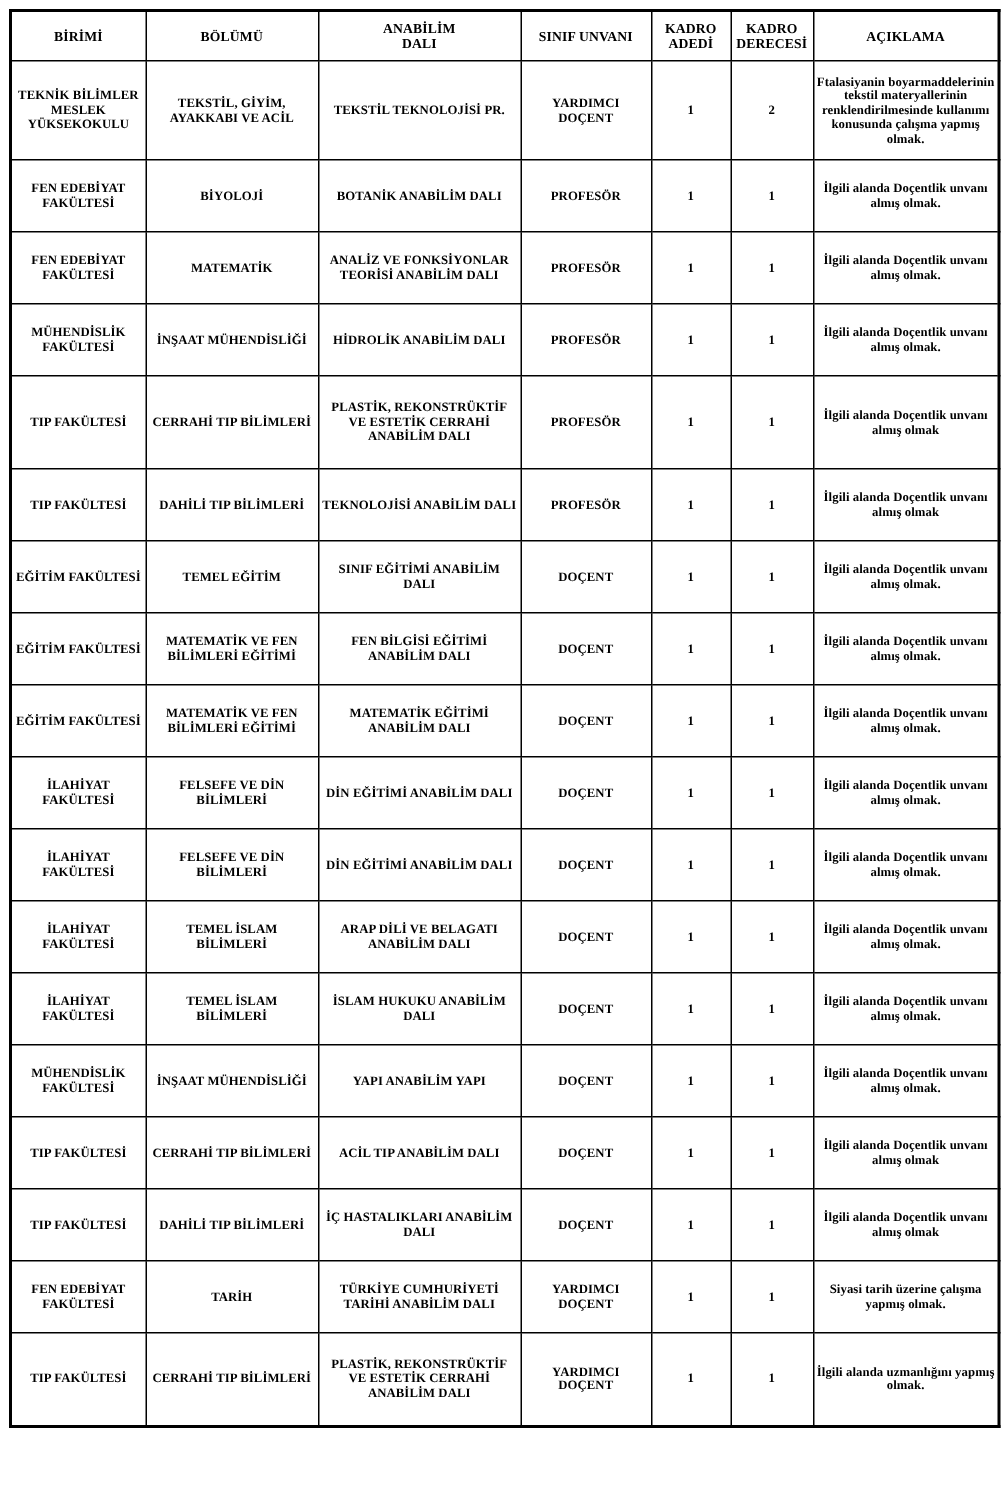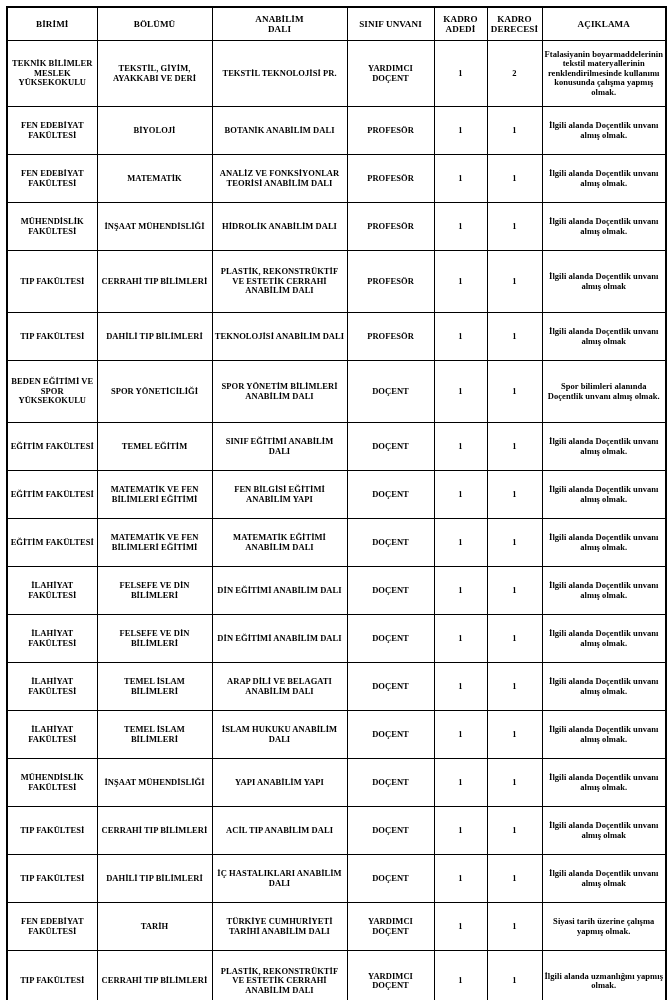--- a/index.html
+++ b/index.html
@@ -110,21 +110,21 @@
         <th>
           <span>KADRO</span><br>
           <span>DERECESİ</span>
         </th>
         <th>AÇIKLAMA</th>
       </tr>
     </thead>
     <tbody id="table-body">
         <tr class="xtall">
           <td class="cell-birimi">TEKNİK BİLİMLER MESLEK YÜKSEKOKULU</td>
-          <td class="cell-bolum">TEKSTİL, GİYİM, AYAKKABI VE DERİ</td>
+          <td class="cell-bolum">TEKSTİL, GİYİM, AYAKKABI VE ACİL</td>
           <td class="cell-anabilim">TEKSTİL TEKNOLOJİSİ PR.</td>
           <td class="cell-unvan">YARDIMCI DOÇENT</td>
           <td class="cell-adedi">1</td>
           <td class="cell-derecesi">2</td>
           <td class="cell-aciklama">Ftalasiyanin boyarmaddelerinin tekstil materyallerinin renklendirilmesinde kullanımı konusunda çalışma yapmış olmak.</td>
         </tr>
         <tr>
           <td class="cell-birimi">FEN EDEBİYAT FAKÜLTESİ</td>
           <td class="cell-bolum">BİYOLOJİ</td>
           <td class="cell-anabilim">BOTANİK ANABİLİM DALI</td>
@@ -162,42 +162,33 @@
         </tr>
         <tr>
           <td class="cell-birimi">TIP FAKÜLTESİ</td>
           <td class="cell-bolum">DAHİLİ TIP BİLİMLERİ</td>
           <td class="cell-anabilim">TEKNOLOJİSİ ANABİLİM DALI</td>
           <td class="cell-unvan">PROFESÖR</td>
           <td class="cell-adedi">1</td>
           <td class="cell-derecesi">1</td>
           <td class="cell-aciklama">İlgili alanda Doçentlik unvanı almış olmak</td>
         </tr>
-        <tr class="tall">
-          <td class="cell-birimi">BEDEN EĞİTİMİ VE SPOR YÜKSEKOKULU</td>
-          <td class="cell-bolum">SPOR YÖNETİCİLİĞİ</td>
-          <td class="cell-anabilim">SPOR YÖNETİM BİLİMLERİ ANABİLİM DALI</td>
-          <td class="cell-unvan">DOÇENT</td>
-          <td class="cell-adedi">1</td>
-          <td class="cell-derecesi">1</td>
-          <td class="cell-aciklama">Spor bilimleri alanında Doçentlik unvanı almış olmak.</td>
-        </tr>
         <tr>
           <td class="cell-birimi">EĞİTİM FAKÜLTESİ</td>
           <td class="cell-bolum">TEMEL EĞİTİM</td>
           <td class="cell-anabilim">SINIF EĞİTİMİ ANABİLİM DALI</td>
           <td class="cell-unvan">DOÇENT</td>
           <td class="cell-adedi">1</td>
           <td class="cell-derecesi">1</td>
           <td class="cell-aciklama">İlgili alanda Doçentlik unvanı almış olmak.</td>
         </tr>
         <tr>
           <td class="cell-birimi">EĞİTİM FAKÜLTESİ</td>
           <td class="cell-bolum">MATEMATİK VE FEN BİLİMLERİ EĞİTİMİ</td>
-          <td class="cell-anabilim">FEN BİLGİSİ EĞİTİMİ ANABİLİM YAPI</td>
+          <td class="cell-anabilim">FEN BİLGİSİ EĞİTİMİ ANABİLİM DALI</td>
           <td class="cell-unvan">DOÇENT</td>
           <td class="cell-adedi">1</td>
           <td class="cell-derecesi">1</td>
           <td class="cell-aciklama">İlgili alanda Doçentlik unvanı almış olmak.</td>
         </tr>
         <tr>
           <td class="cell-birimi">EĞİTİM FAKÜLTESİ</td>
           <td class="cell-bolum">MATEMATİK VE FEN BİLİMLERİ EĞİTİMİ</td>
           <td class="cell-anabilim">MATEMATİK EĞİTİMİ ANABİLİM DALI</td>
           <td class="cell-unvan">DOÇENT</td>

